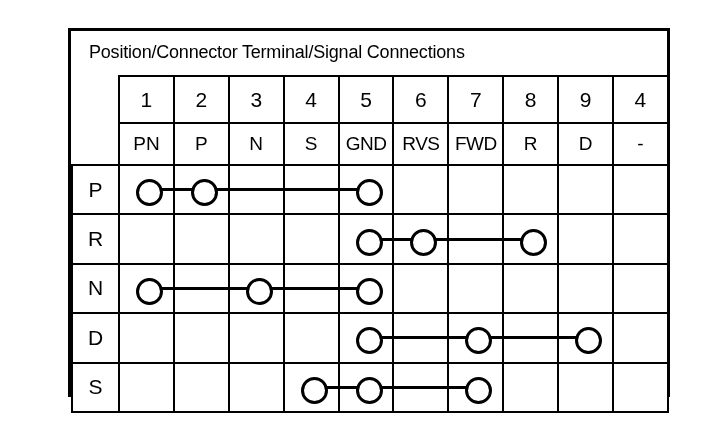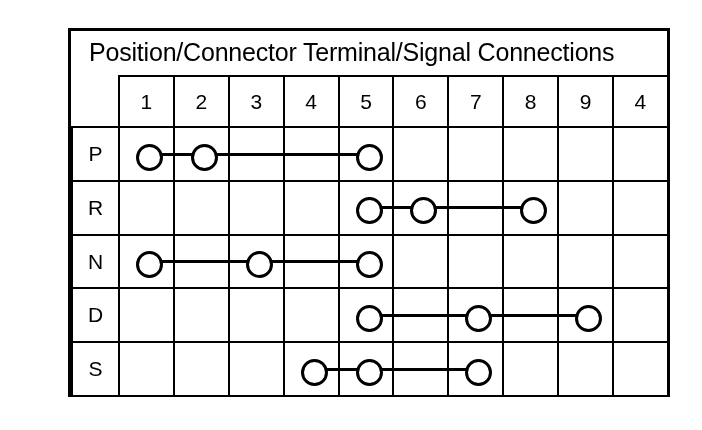--- a/index.html
+++ b/index.html
@@ -27,21 +27,21 @@
     box-sizing: border-box;
     border: 3px solid #000000;
     background: #ffffff;
   }
 
   
   #panel-title {
     position: absolute;
     left: 18px;
     top: 6px;
-    font-size: 25px;
+    font-size: 18px;
     line-height: 30px;
     white-space: nowrap;
     letter-spacing: -0.2px;
   }
 
   
   #connection-grid {
     position: absolute;
     left: 0px;
     top: 44px;
@@ -143,20 +143,33 @@
           <td>2</td>
           <td>3</td>
           <td>4</td>
           <td>5</td>
           <td>6</td>
           <td>7</td>
           <td>8</td>
           <td>9</td>
           <td>4</td>
         </tr>
+        <tr class="row-signal">
+          <td class="corner-blank"></td>
+          <td>PN</td>
+          <td>P</td>
+          <td>N</td>
+          <td>S</td>
+          <td class="sig-wide">GND</td>
+          <td class="sig-wide">RVS</td>
+          <td class="sig-wide">FWD</td>
+          <td>R</td>
+          <td>D</td>
+          <td>-</td>
+        </tr>
         <tr class="row-data">
           <td class="row-label">P</td>
           <td class="conn-cell">
             <div class="wire wire-right"></div>
             <div class="node-dot"></div>
           </td>
           <td class="conn-cell">
             <div class="wire wire-left"></div>
             <div class="wire wire-right"></div>
             <div class="node-dot"></div>

